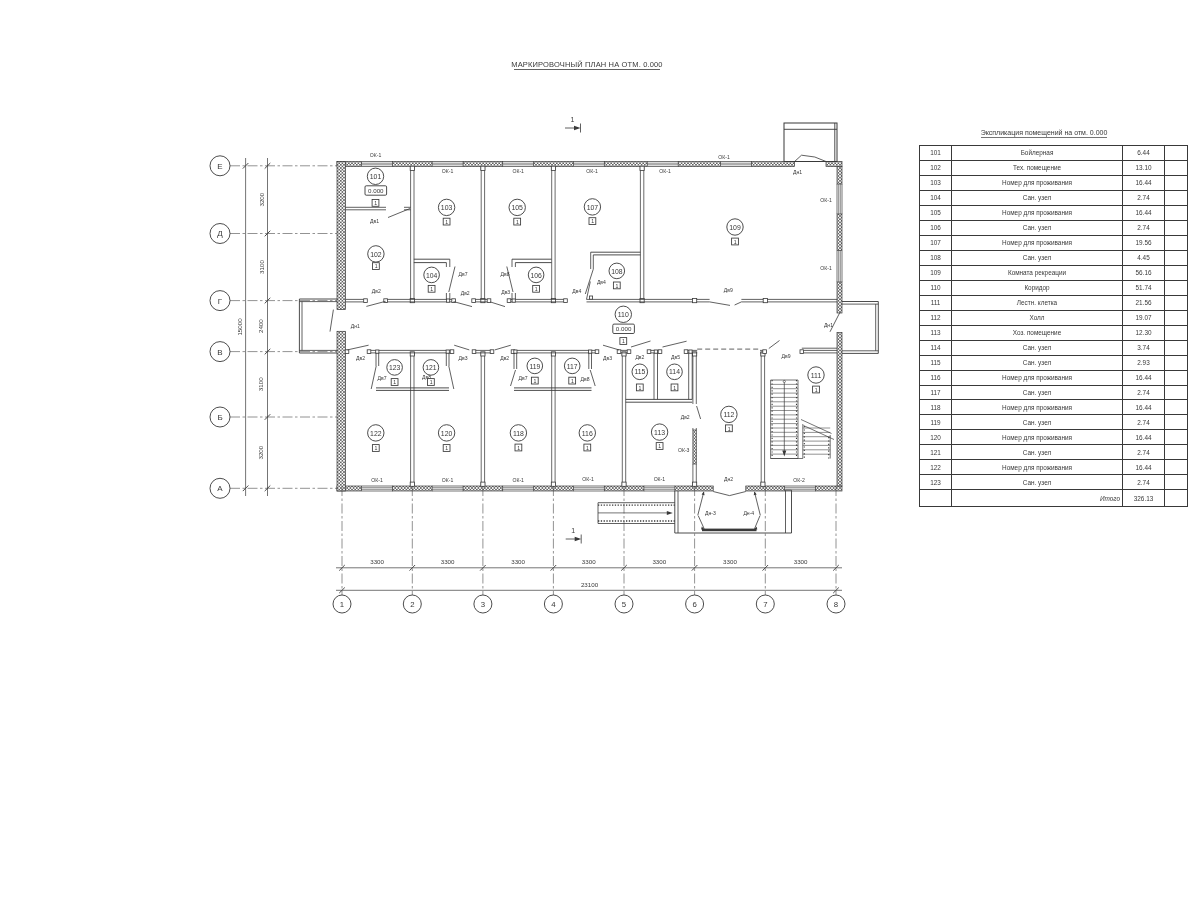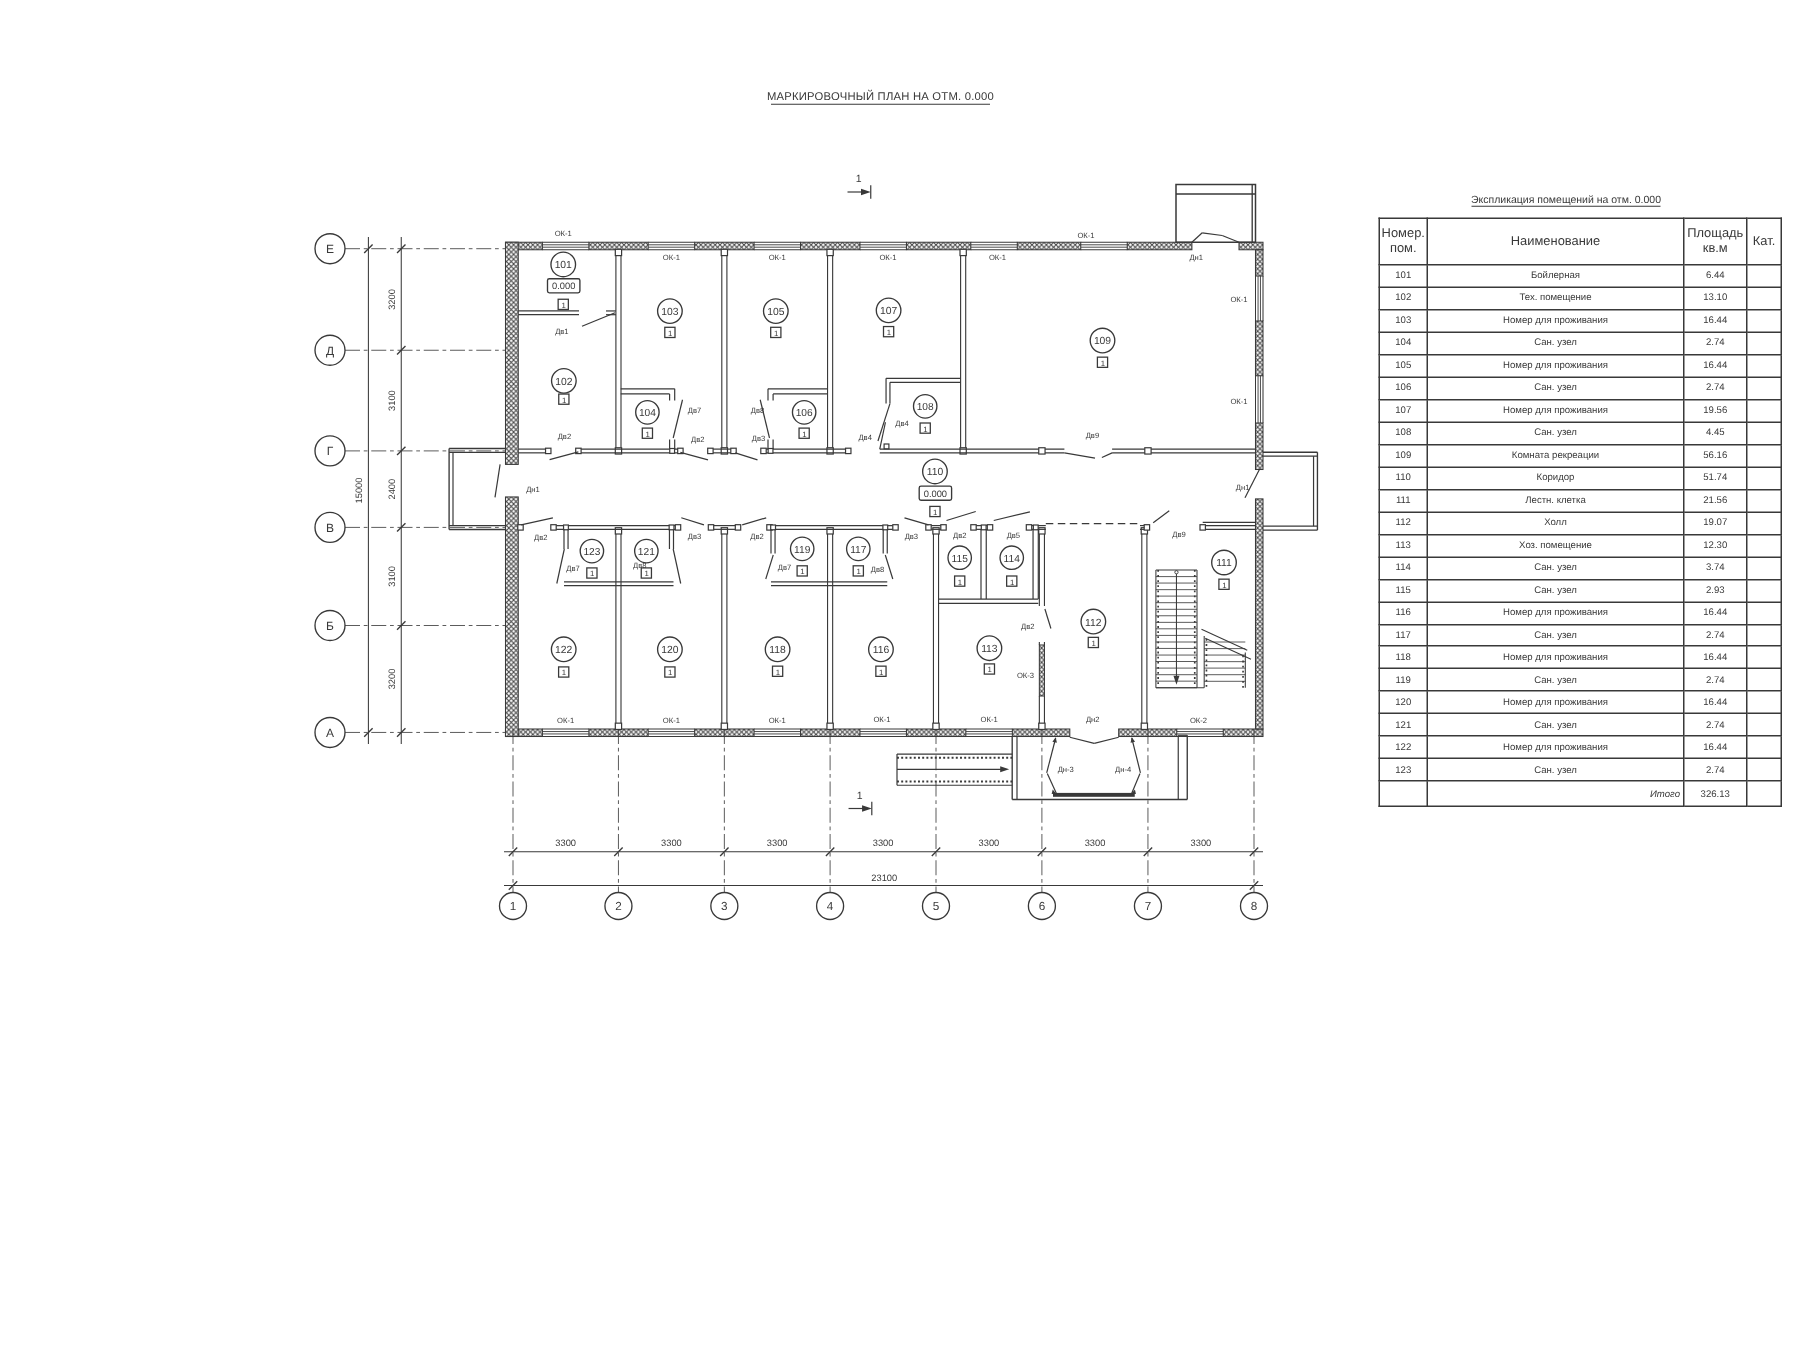--- a/index.html
+++ b/index.html
@@ -583,26 +583,20 @@
 <line x1="565.7" y1="539.0" x2="578.7" y2="539.0" stroke="#393939" stroke-width="0.8"></line>
 <path d="M581.2 539.0 l-6.5 -2.2 l0 4.4 z" fill="#393939"></path>
 <line x1="581.2" y1="534.5" x2="581.2" y2="543.5" stroke="#393939" stroke-width="0.8"></line>
 <text x="587.0" y="66.8" font-size="7.5" text-anchor="middle" letter-spacing="0.15" fill="#393939">МАРКИРОВОЧНЫЙ ПЛАН НА ОТМ. 0.000</text>
 <line x1="514.0" y1="69.5" x2="660.0" y2="69.5" stroke="#393939" stroke-width="0.8"></line>
 <text x="1044.0" y="135.0" font-size="7.0" text-anchor="middle" fill="#393939">Экспликация помещений на отм. 0.000</text>
 <line x1="981.0" y1="137.5" x2="1107.0" y2="137.5" stroke="#393939" stroke-width="0.7"></line>
 </svg>
 <table id="tbl" cellspacing="0">
 <tbody>
-      <tr class="hdr">
-        <th class="c1">Номер.<br>пом.</th>
-        <th class="c2 vb">Наименование</th>
-        <th class="c3">Площадь<br>кв.м</th>
-        <th class="c4 vb">Кат.</th>
-      </tr>
 <tr>
         <td class="c1">101</td>
         <td class="c2">Бойлерная</td>
         <td class="c3">6.44</td>
         <td class="c4"></td>
       </tr>
 <tr>
         <td class="c1">102</td>
         <td class="c2">Тех. помещение</td>
         <td class="c3">13.10</td>

